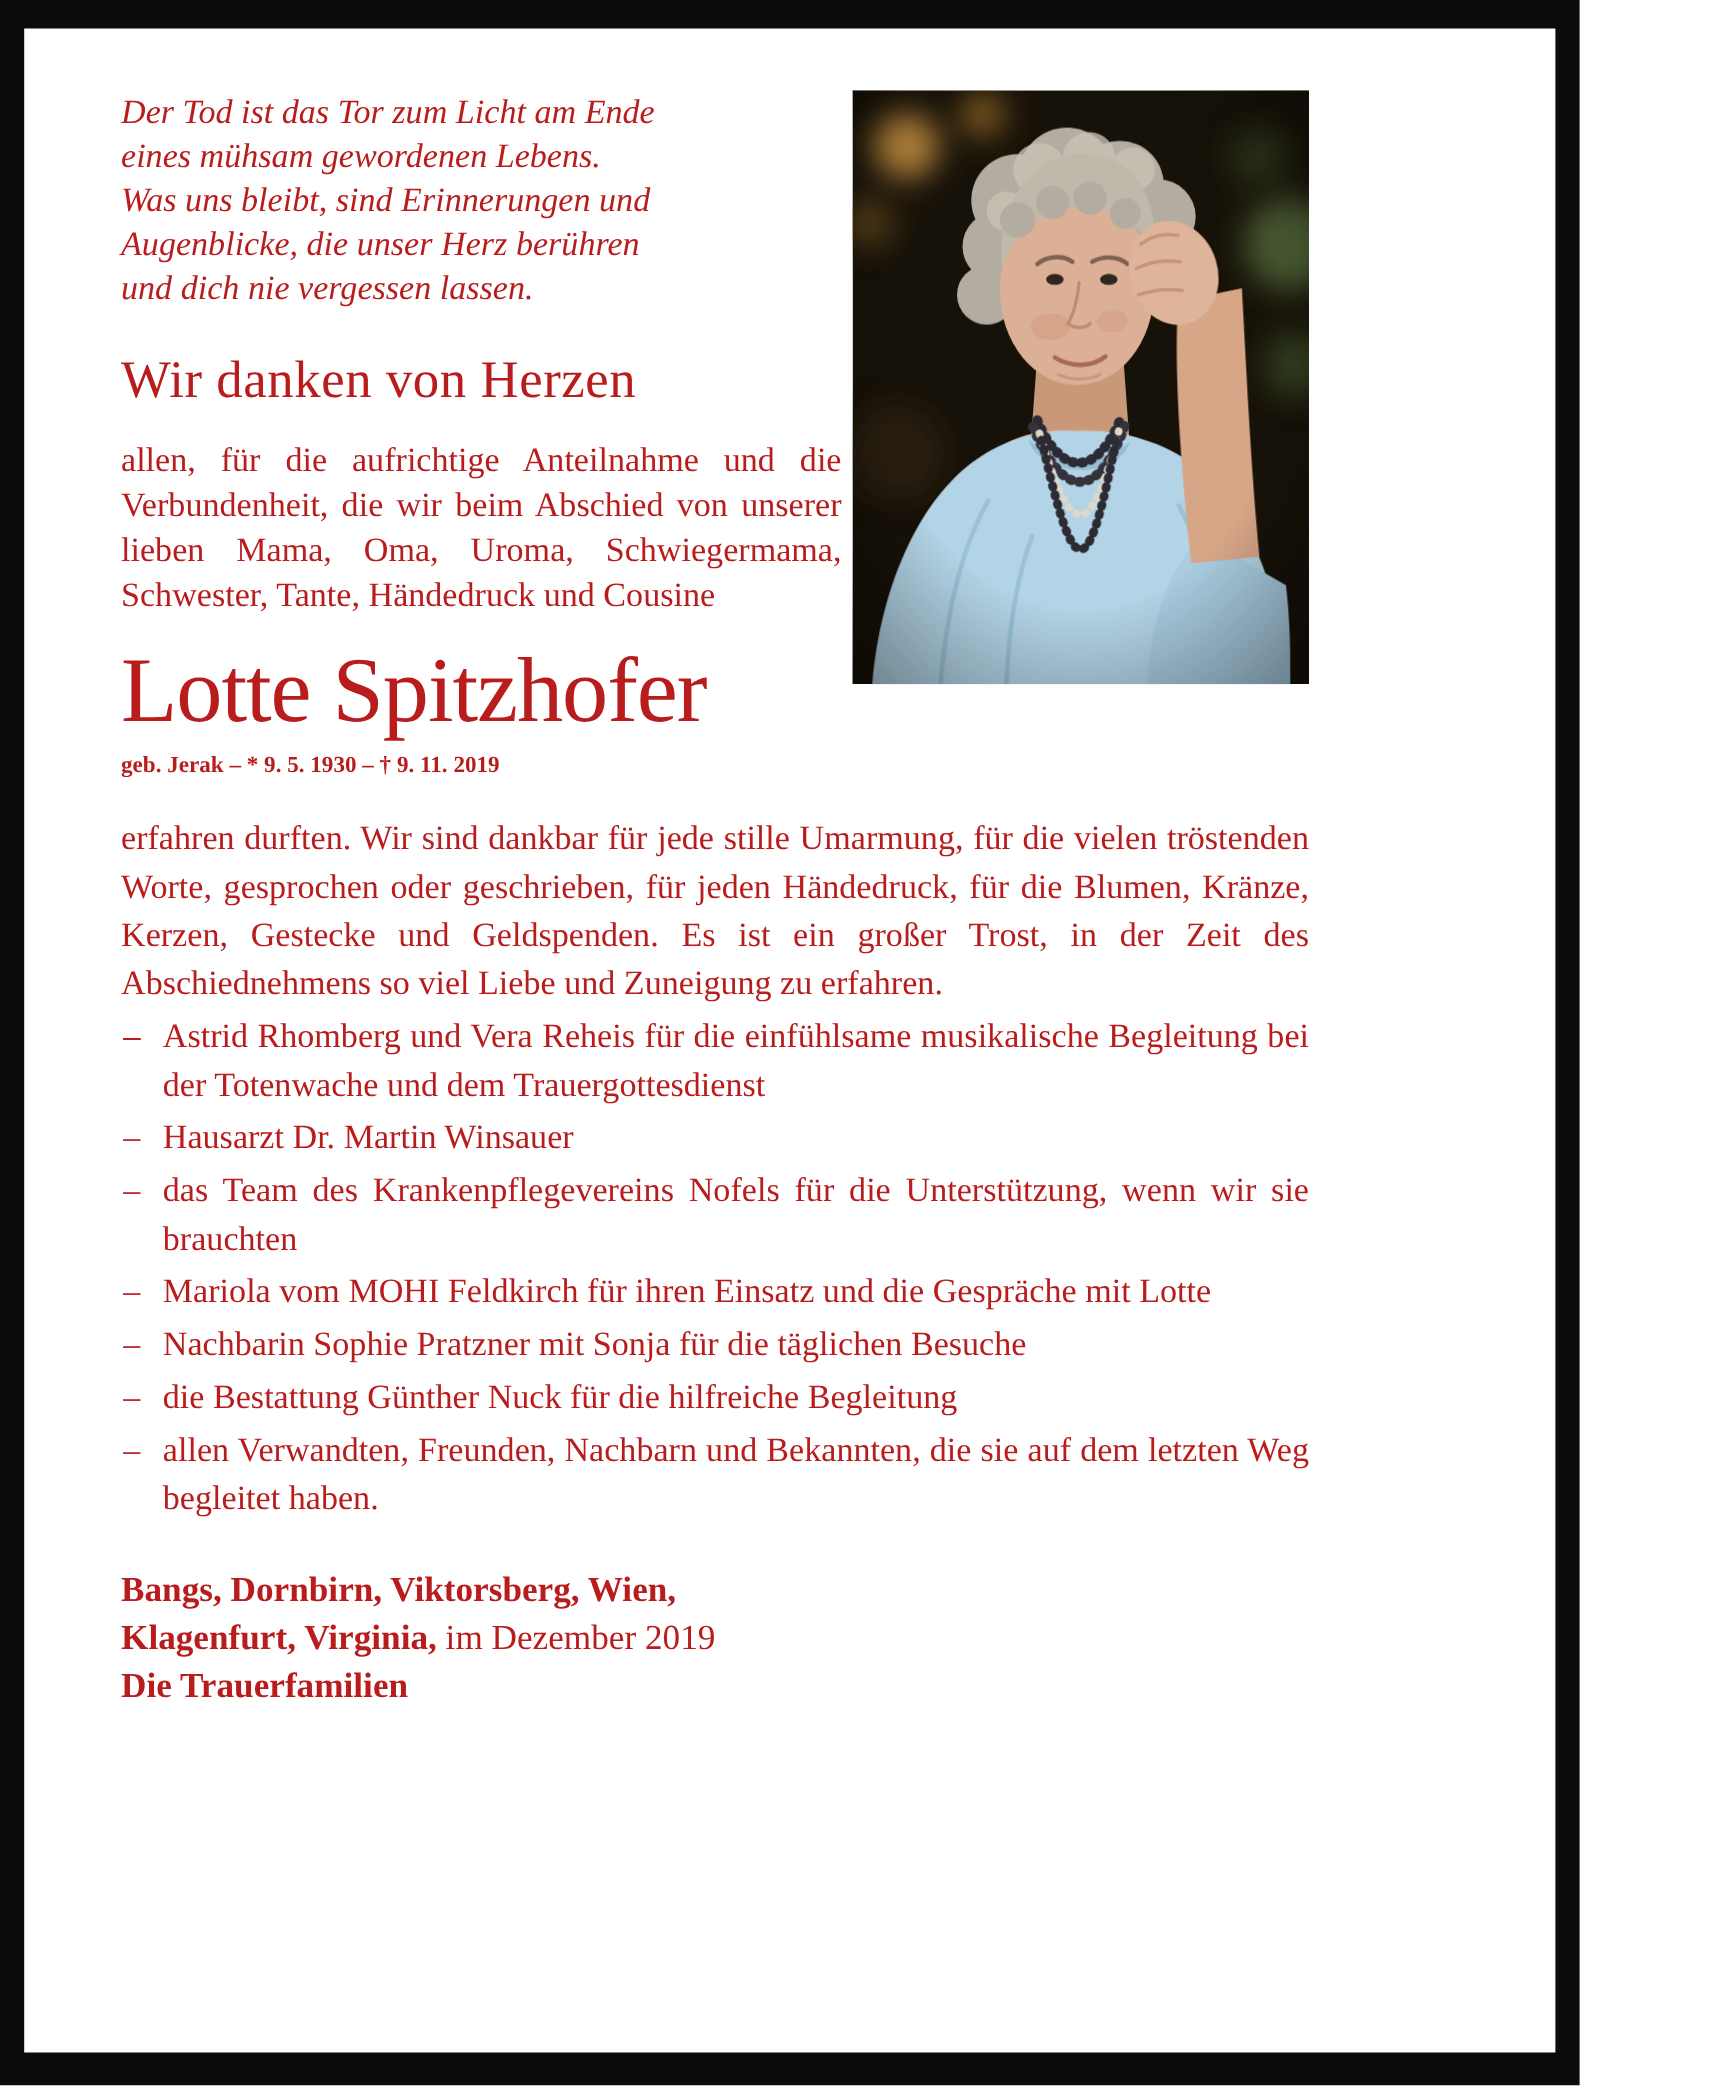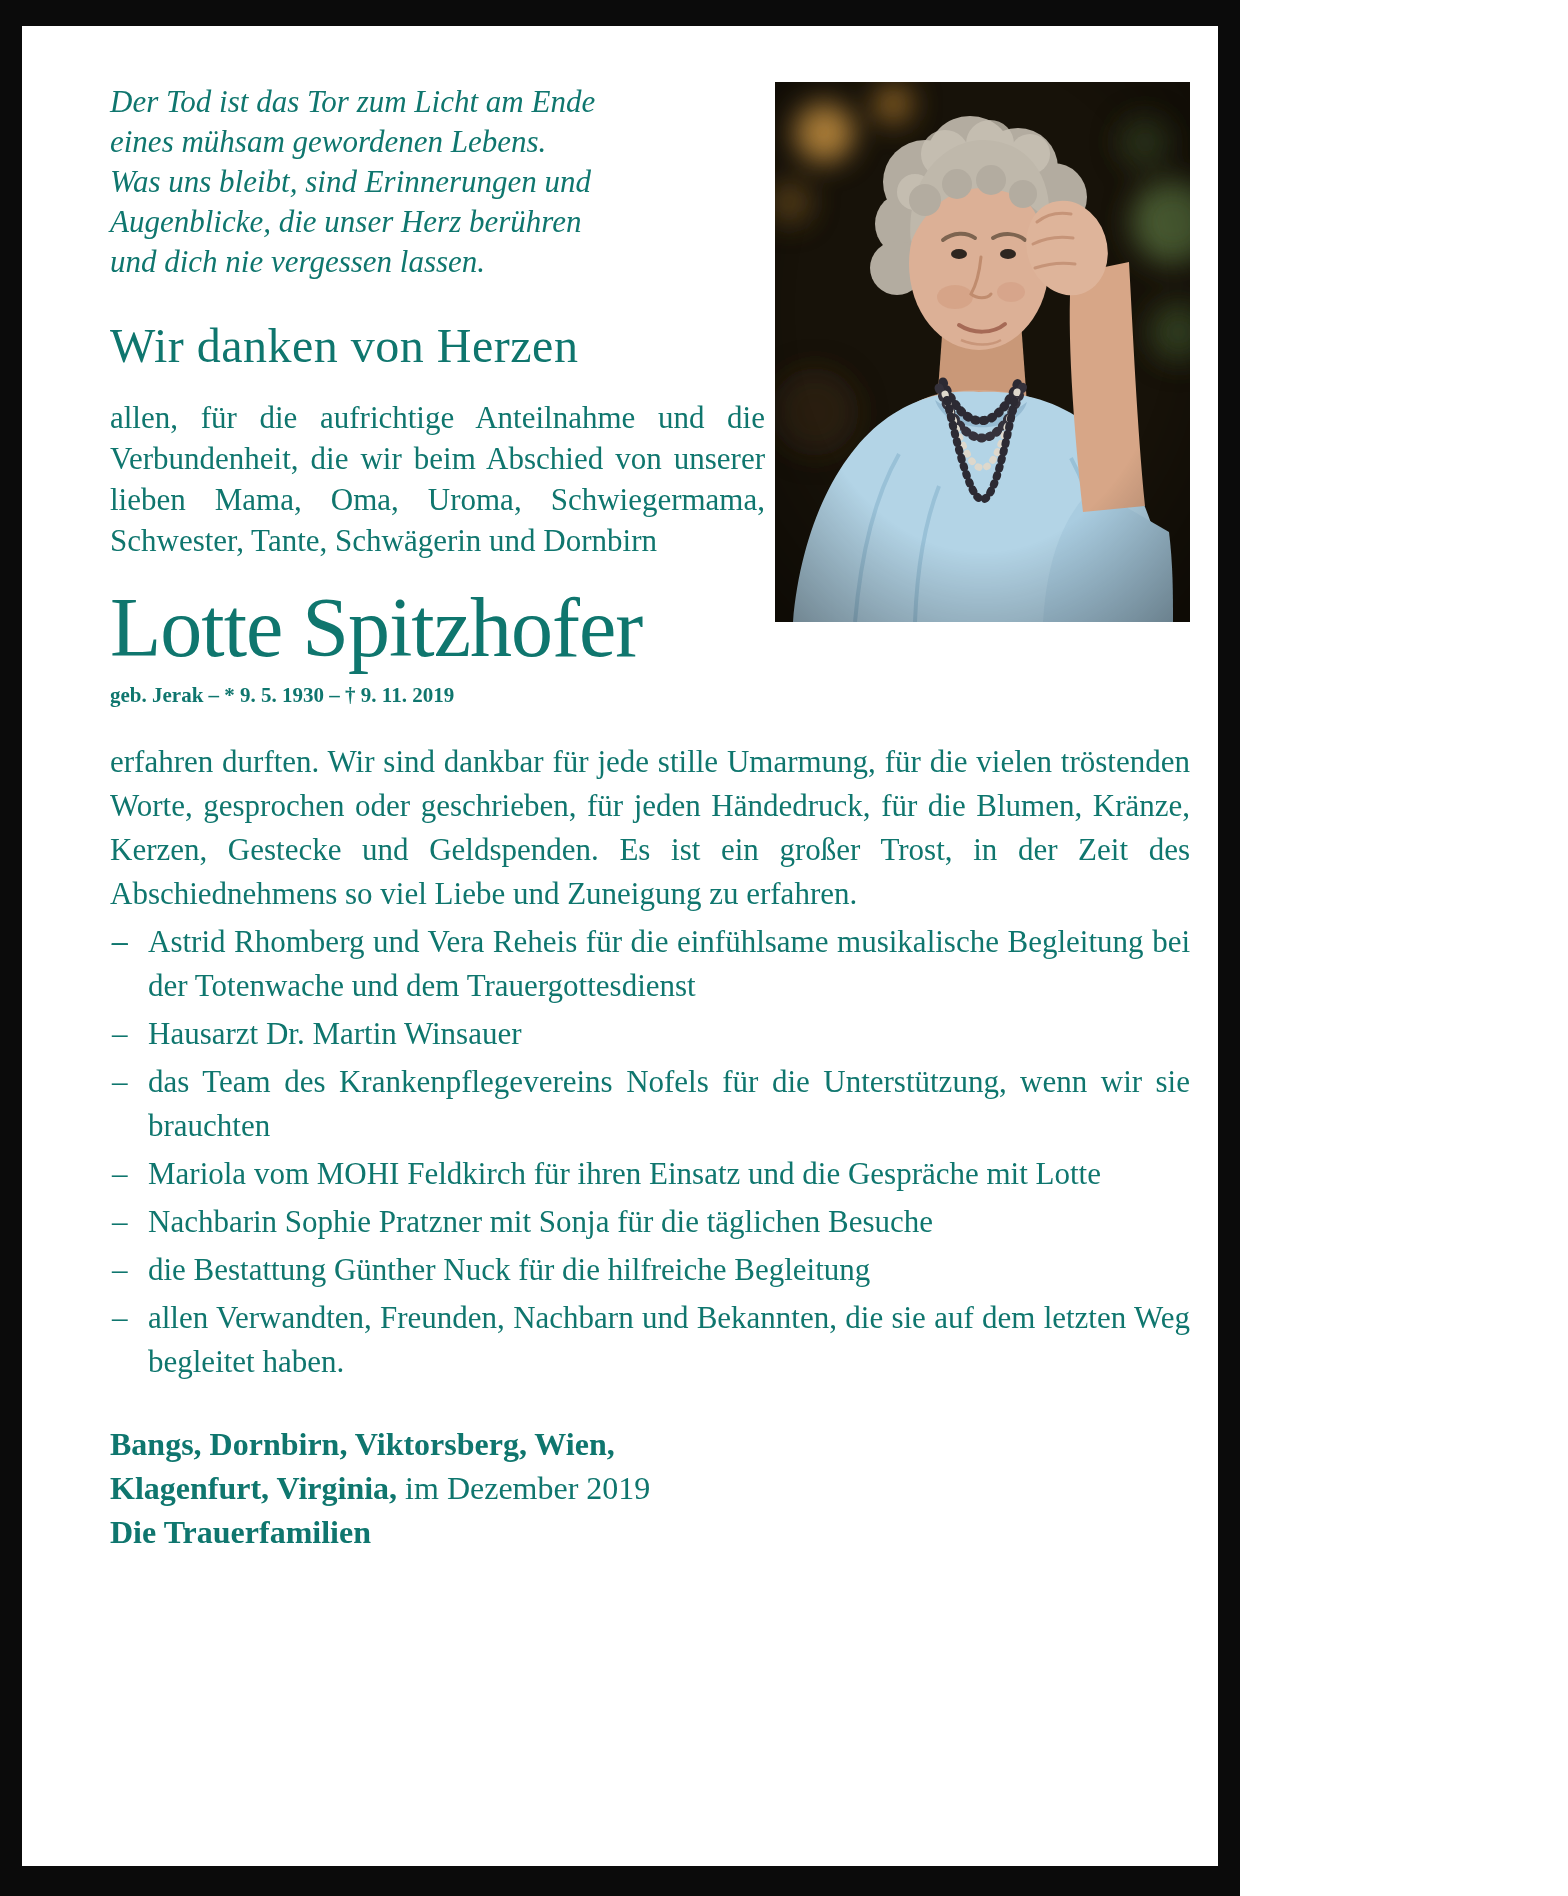--- a/index.html
+++ b/index.html
@@ -1,24 +1,24 @@
 <!DOCTYPE html>
 <html lang="de"><head>
 <meta charset="utf-8">
 <style>
   html, body { margin: 0; padding: 0; background: #ffffff; }
   .page {
-    width: 1240px;
+    width: 1436px;
     height: 1896px;
     box-sizing: border-box;
     border: solid #0b0b0b;
     border-width: 26px 22px 30px 22px;
     background: #ffffff;
     font-family: "Liberation Serif", serif;
-    color: #0f766e;
+    color: #b91c1c;
     position: relative;
     overflow: hidden;
   }
   .content {
     width: 1080px;
     margin: 56px 0 0 88px;
   }
   .top-row { display: flex; align-items: flex-start; }
   .top-left { width: 665px; flex: 0 0 665px; }
   .photo-frame { width: 415px; height: 540px; flex: 0 0 415px; overflow: hidden; }
@@ -109,21 +109,21 @@
         <div class="epigraph">
           <div>Der Tod ist das Tor zum Licht am Ende</div>
           <div>eines mühsam gewordenen Lebens.</div>
           <div>Was uns bleibt, sind Erinnerungen und</div>
           <div>Augenblicke, die unser Herz berühren</div>
           <div>und dich nie vergessen lassen.</div>
         </div>
 
         <h2 class="thanks-heading">Wir danken von Herzen</h2>
 
-        <p class="intro">allen, für die aufrichtige Anteilnahme und die Verbundenheit, die wir beim Abschied von unserer lieben Mama, Oma, Uroma, Schwiegermama, Schwester, Tante, Schwägerin und Dornbirn</p>
+        <p class="intro">allen, für die aufrichtige Anteilnahme und die Verbundenheit, die wir beim Abschied von unserer lieben Mama, Oma, Uroma, Schwiegermama, Schwester, Tante, Händedruck und Cousine</p>
 
         <h1 class="deceased-name">Lotte Spitzhofer</h1>
 
         <div class="life-dates">geb. Jerak – * 9. 5. 1930 – † 9. 11. 2019</div>
       </div>
 
       <div class="photo-frame">
         <svg width="415" height="540" viewBox="0 0 415 540" aria-hidden="true">
           <defs>
             <filter id="pb" x="-50%" y="-50%" width="200%" height="200%">

